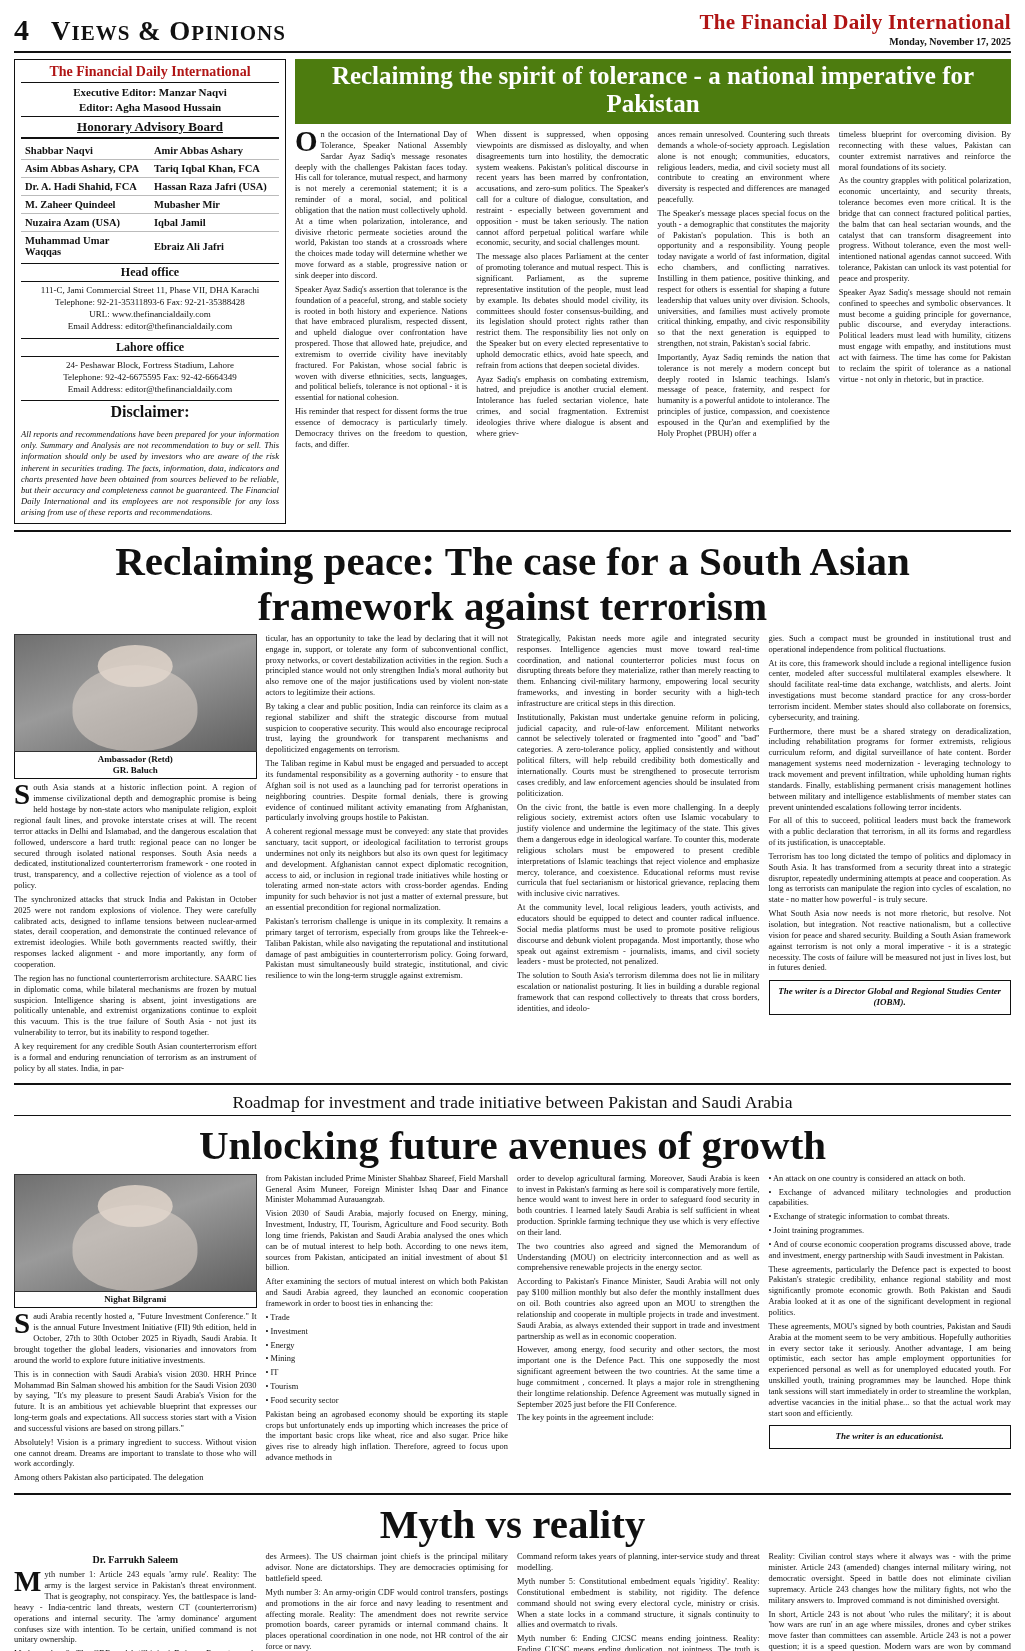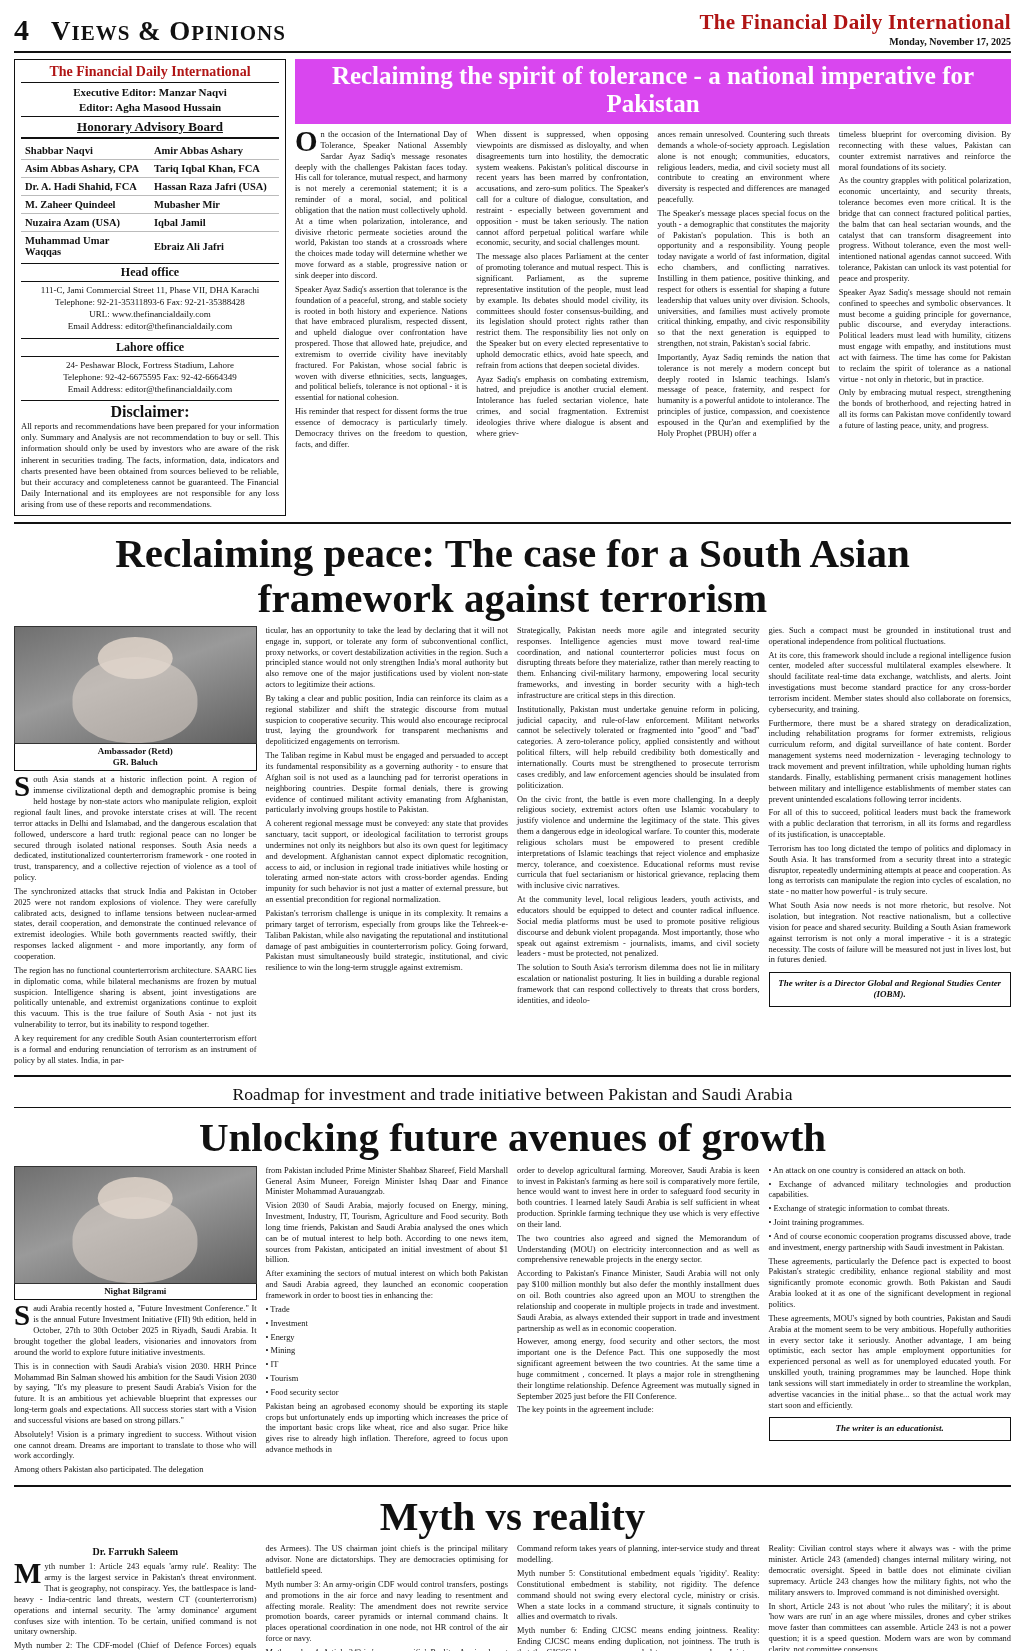--- a/index.html
+++ b/index.html
@@ -74,26 +74,26 @@
   .office-head {
     text-align: center; font-size: 12px; font-weight: bold;
     border-top: 1px solid #111; border-bottom: 1px solid #111;
     margin-top: 3px; padding: 1px 0;
   }
   .office-body { font-size: 9px; text-align: center; line-height: 1.35; padding: 2px 0; }
   .disclaimer-head {
     text-align: center; font-size: 16px; font-weight: bold;
     border-top: 1px solid #111; margin-top: 3px; padding-top: 2px;
   }
-  .disclaimer-body { font-size: 8.6px; line-height: 1.3; text-align: justify; margin-top: 0; }
+  .disclaimer-body { font-size: 8.6px; font-style: italic; line-height: 1.3; text-align: justify; margin-top: 8px; }
 
   
   .lead { flex: 1; }
   .lead-head {
-    background: #d946ef;
+    background: #4d7c0f;
     color: #fff;
     font-size: 25px;
     font-weight: bold;
     text-align: center;
     line-height: 1.12;
     padding: 3px 8px 6px 8px;
     font-family: "Liberation Serif", serif;
   }
   .cols4 { display: flex; gap: 9px; margin-top: 6px; }
   .cols4 .col { flex: 1; }
@@ -249,21 +249,20 @@
           </div>
         <div class="col body-text para">
             <p>ances remain unresolved. Countering such threats demands a whole-of-society approach. Legislation alone is not enough; communities, educators, religious leaders, media, and civil society must all contribute to creating an environment where diversity is respected and differences are managed peacefully.</p>
             <p>The Speaker's message places special focus on the youth - a demographic that constitutes the majority of Pakistan's population. This is both an opportunity and a responsibility. Young people today navigate a world of fast information, digital echo chambers, and conflicting narratives. Instilling in them patience, positive thinking, and respect for others is essential for shaping a future leadership that values unity over division. Schools, universities, and families must actively promote critical thinking, empathy, and civic responsibility so that the next generation is equipped to strengthen, not strain, Pakistan's social fabric.</p>
             <p>Importantly, Ayaz Sadiq reminds the nation that tolerance is not merely a modern concept but deeply rooted in Islamic teachings. Islam's message of peace, fraternity, and respect for humanity is a powerful antidote to intolerance. The principles of justice, compassion, and coexistence espoused in the Qur'an and exemplified by the Holy Prophet (PBUH) offer a</p>
           </div>
         <div class="col body-text para">
             <p>timeless blueprint for overcoming division. By reconnecting with these values, Pakistan can counter extremist narratives and reinforce the moral foundations of its society.</p>
             <p>As the country grapples with political polarization, economic uncertainty, and security threats, tolerance becomes even more critical. It is the bridge that can connect fractured political parties, the balm that can heal sectarian wounds, and the catalyst that can transform disagreement into progress. Without tolerance, even the most well-intentioned national agendas cannot succeed. With tolerance, Pakistan can unlock its vast potential for peace and prosperity.</p>
             <p>Speaker Ayaz Sadiq's message should not remain confined to speeches and symbolic observances. It must become a guiding principle for governance, public discourse, and everyday interactions. Political leaders must lead with humility, citizens must engage with empathy, and institutions must act with fairness. The time has come for Pakistan to reclaim the spirit of tolerance as a national virtue - not only in rhetoric, but in practice.</p>
-            <p>Only by embracing mutual respect, strengthening the bonds of brotherhood, and rejecting hatred in all its forms can Pakistan move confidently toward a future of lasting peace, unity, and progress.</p>
           </div>
       </div>
     </div>
   </div>
 
   <div class="rule-top"></div>
   <div>
     <div class="big-head">Reclaiming peace: The case for a South Asian framework against terrorism</div>
     <div class="a2-grid">
       <div class="col">

